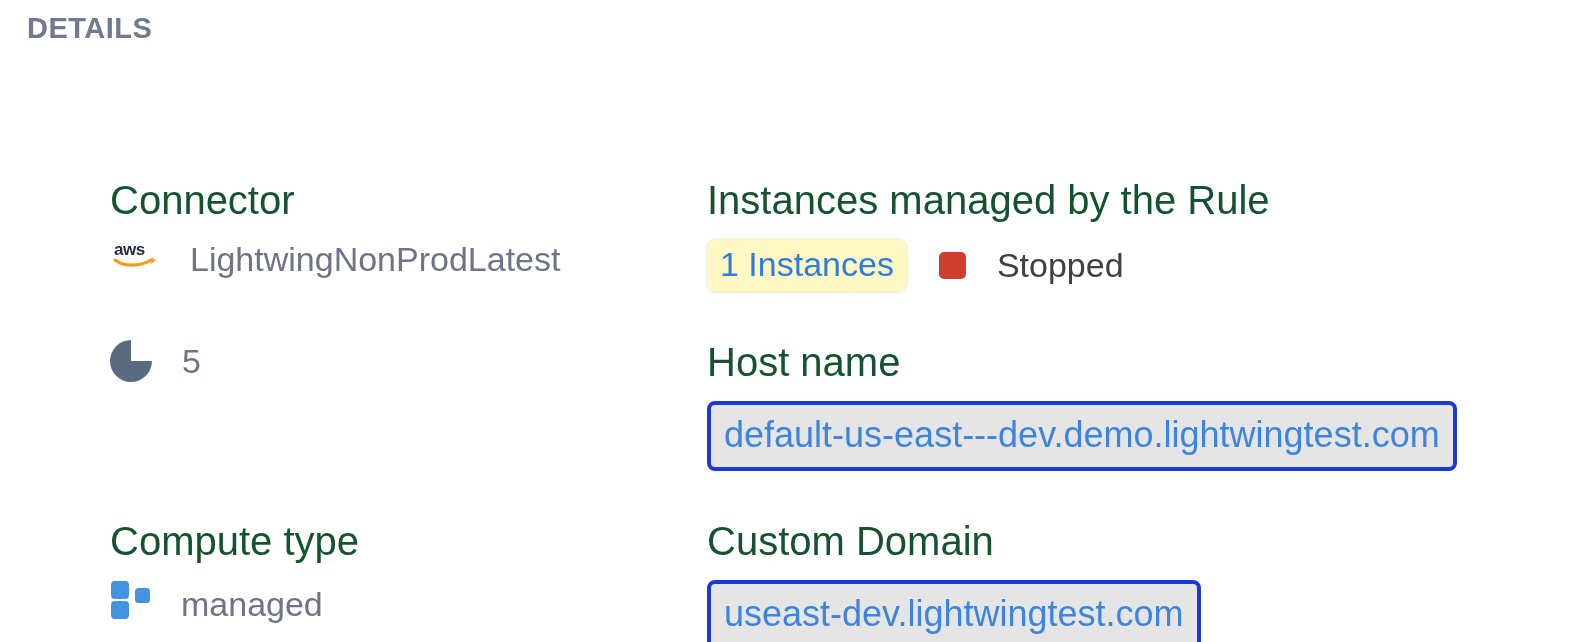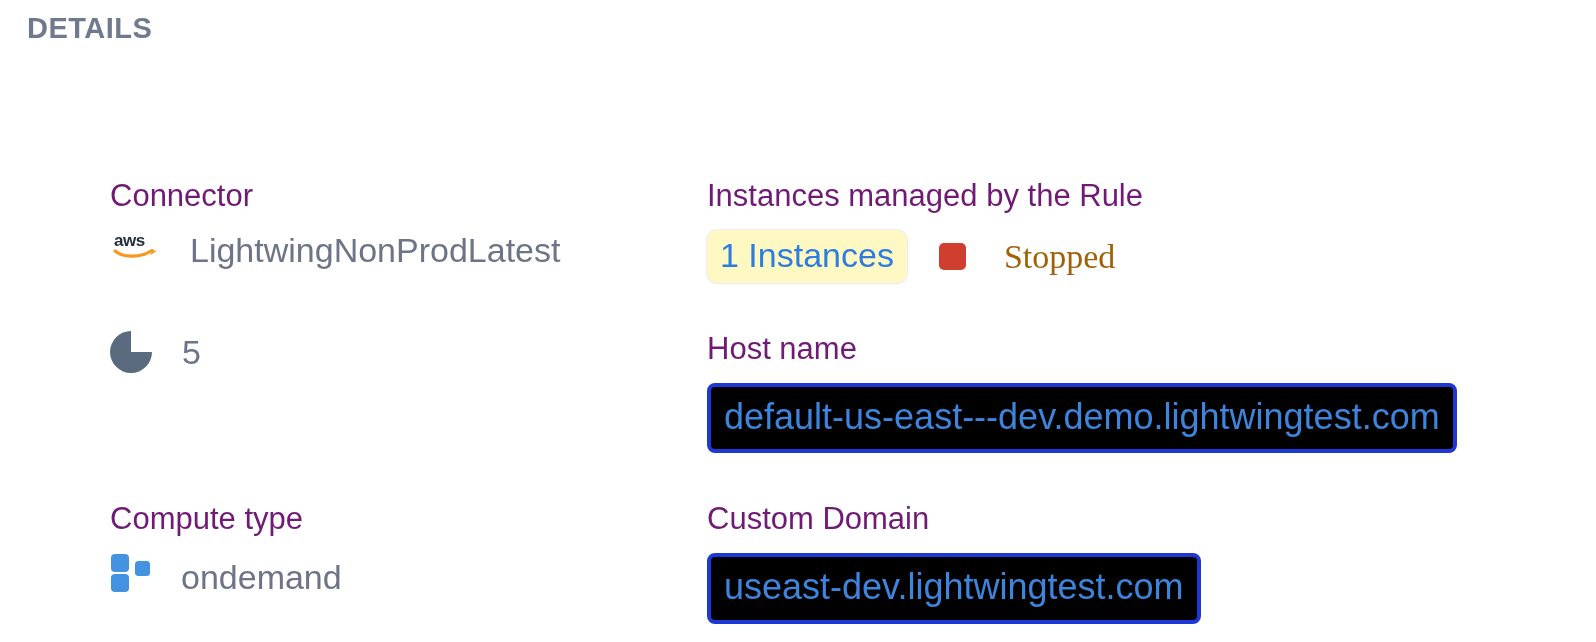--- a/index.html
+++ b/index.html
@@ -24,22 +24,22 @@
     letter-spacing: 0.5px;
     color: #707a8e;
   }
   .grid {
     display: grid;
     grid-template-columns: 597px 1fr;
     row-gap: 48px;
     margin: 133px 0 0 83px;
   }
   .field-label {
-    font-size: 31px;
-    color: #701a75;
+    font-size: 40px;
+    color: #14532d;
     margin-bottom: 16px;
   }
   .field-value {
     display: flex;
     align-items: center;
     gap: 30px;
     font-size: 34px;
     color: #6d7487;
   }
   .aws-icon-wrap, .pie-icon, .blocks-icon-wrap, .status-square {
@@ -52,38 +52,37 @@
     background: conic-gradient(#ffffff 0deg 90deg, #5b6b7f 90deg 360deg);
   }
   .status-square {
     width: 27px;
     height: 27px;
     border-radius: 5px;
     background: #cf3e2e;
     margin-left: 2px;
   }
   .status-text {
-    color: #a16207;
-    margin-left: 8px;
-    font-family: Liberation Serif, serif;
+    color: #404040;
+    margin-left: 1px;
   }
   .instances-chip {
     display: inline-block;
     background: #fef9c3;
     border-radius: 10px;
     box-shadow: 0 0 0 1px #edeff4, 0 1px 4px rgba(40,50,70,0.06);
     padding: 6px 13px 8px 13px;
     font-size: 34px;
     color: #2e7ce0;
     text-decoration: none;
     cursor: pointer;
   }
   .domain-box {
     display: inline-block;
-    background: #000000;
+    background: #e5e5e5;
     border: 4px solid #1c39d6;
     border-radius: 8px;
     padding: 9px 13px 12px 13px;
     font-size: 36px;
     color: #3d84dc;
     line-height: 1.15;
     cursor: pointer;
     white-space: nowrap;
   }
   .value-text { line-height: 1.2; }
@@ -137,21 +136,21 @@
     <div class="field">
       <div class="field-label">Compute type</div>
       <div class="field-value">
         <span class="blocks-icon-wrap">
           <svg width="41" height="40" viewBox="0 0 41 40" aria-hidden="true">
             <rect x="1" y="1" width="18" height="18" rx="4" fill="#4493e1"></rect>
             <rect x="25" y="8" width="15" height="15" rx="3.5" fill="#4493e1"></rect>
             <rect x="1" y="21" width="18" height="18" rx="4" fill="#4493e1"></rect>
           </svg>
         </span>
-        <span class="value-text">ondemand</span>
+        <span class="value-text">managed</span>
       </div>
     </div>
 
     <div class="field">
       <div class="field-label">Custom Domain</div>
       <div class="field-value">
         <span class="domain-box">useast-dev.lightwingtest.com</span>
       </div>
     </div>
 

